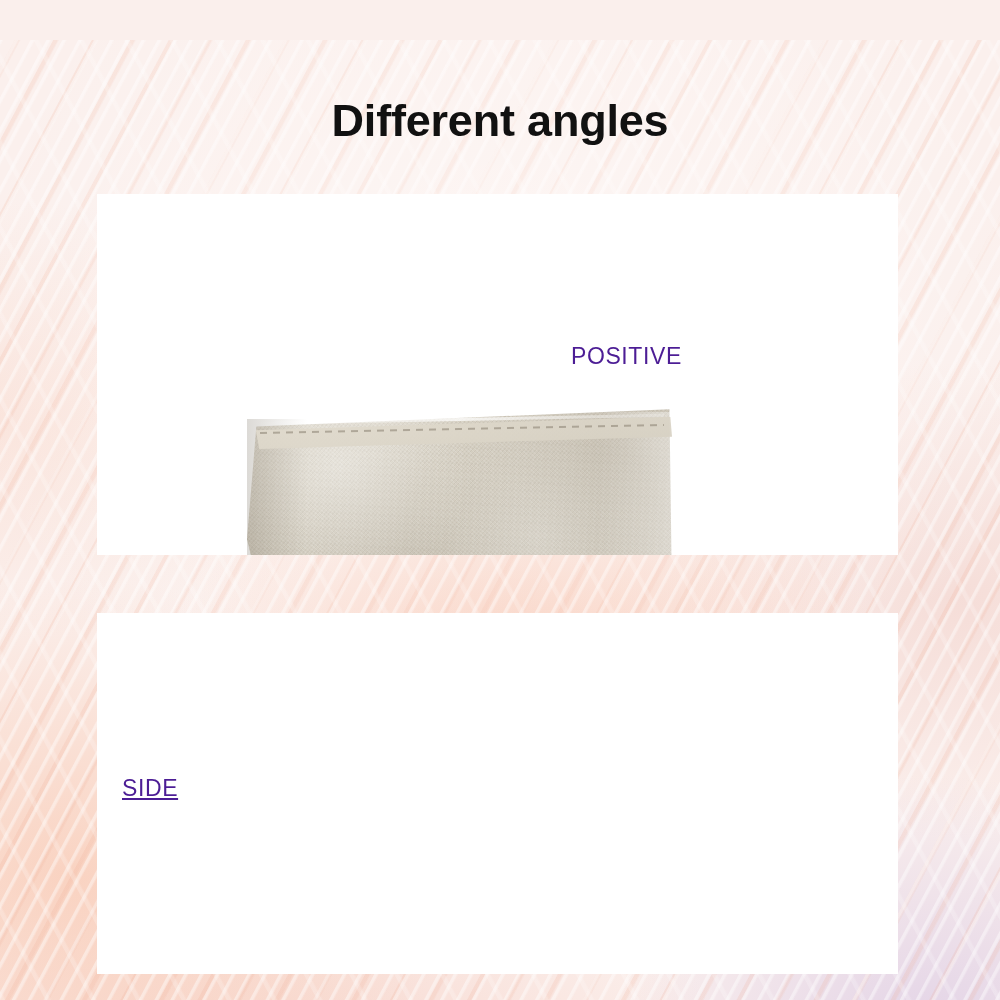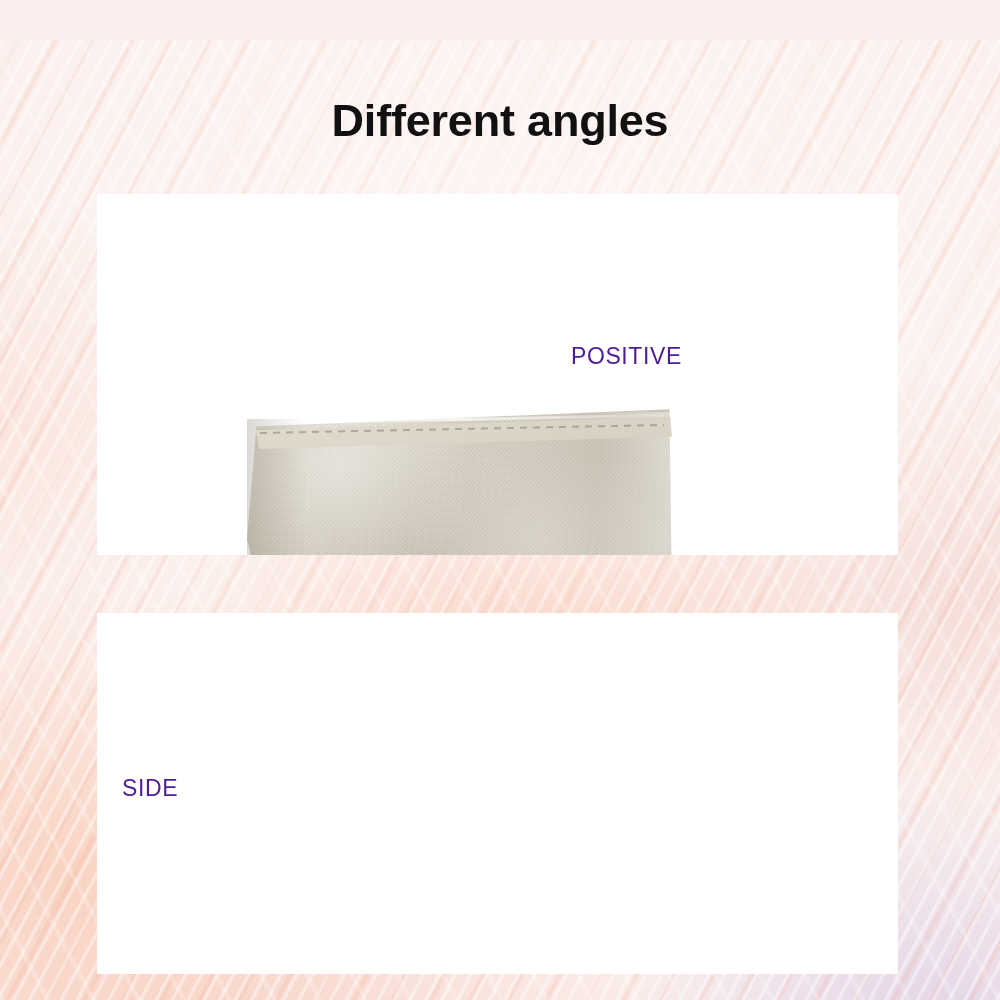--- a/index.html
+++ b/index.html
@@ -57,21 +57,21 @@
 
   
   .card{position:absolute;background:#fff;overflow:hidden;}
   #card-top{left:97px;top:154px;width:801px;height:361px;}
   #card-bottom{left:97px;top:573px;width:801px;height:361px;}
 
   .vlabel{
     position:absolute;font-size:23px;color:#4c1d95;letter-spacing:.6px;white-space:nowrap;
   }
   #label-positive{left:571px;top:303px;}
-  #label-side{left:122px;top:735px;}
+  #label-side{left:122px;top:735px;text-decoration:underline;}
 
   
   .suede{
     background-image:
       radial-gradient(circle at 22% 28%, rgba(255,255,255,.40) 0%, rgba(255,255,255,0) 36%),
       radial-gradient(circle at 68% 62%, rgba(255,255,255,.26) 0%, rgba(255,255,255,0) 40%),
       radial-gradient(circle at 86% 22%, rgba(150,140,126,.20) 0%, rgba(150,140,126,0) 42%),
       radial-gradient(circle at 40% 80%, rgba(150,140,126,.16) 0%, rgba(150,140,126,0) 44%),
       repeating-linear-gradient(41deg, rgba(255,255,255,.13) 0 1px, rgba(0,0,0,0) 1px 3px),
       repeating-linear-gradient(131deg, rgba(120,110,96,.09) 0 1px, rgba(0,0,0,0) 1px 3px),

